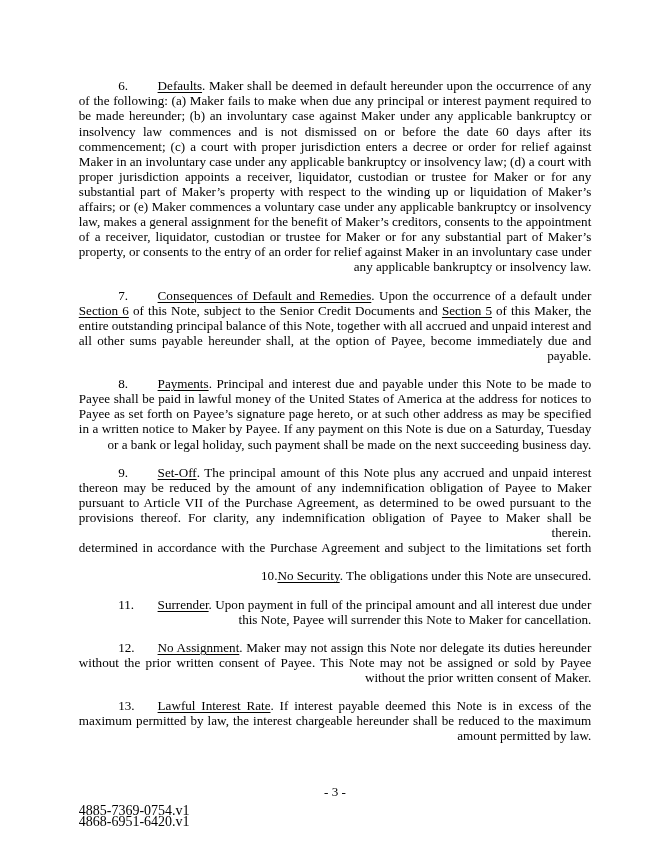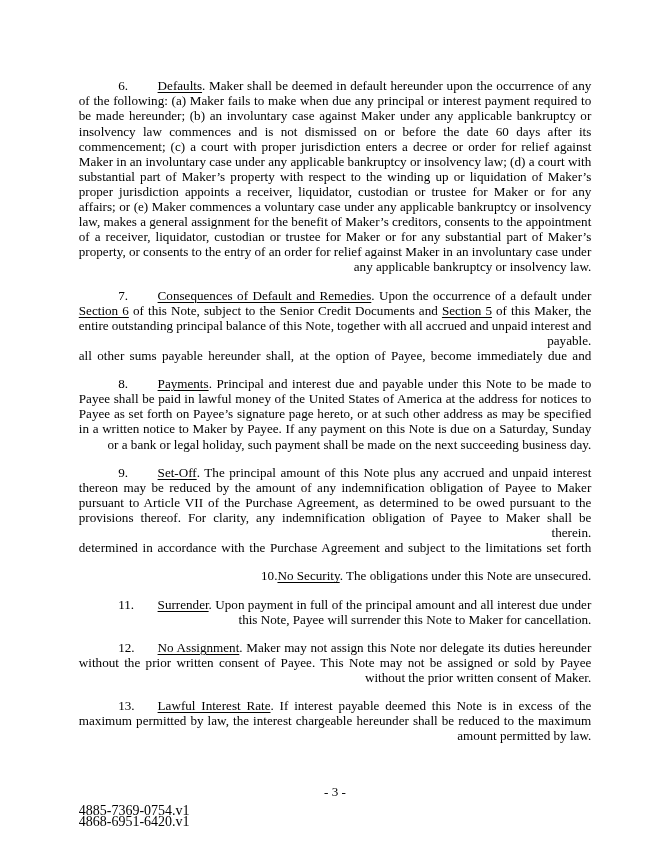--- a/index.html
+++ b/index.html
@@ -49,42 +49,42 @@
 <div class="page">
   <div class="body">
 
     <div class="para">
       <div class="ln first j"><span class="num">6.</span><span class="u">Defaults</span><span>. Maker shall be deemed in default hereunder upon the occurrence of any</span></div>
       <div class="ln j">of the following: (a) Maker fails to make when due any principal or interest payment required to</div>
       <div class="ln j">be made hereunder; (b) an involuntary case against Maker under any applicable bankruptcy or</div>
       <div class="ln j">insolvency law commences and is not dismissed on or before the date 60 days after its</div>
       <div class="ln j">commencement; (c) a court with proper jurisdiction enters a decree or order for relief against</div>
       <div class="ln j">Maker in an involuntary case under any applicable bankruptcy or insolvency law; (d) a court with</div>
+      <div class="ln j">proper jurisdiction appoints a receiver, liquidator, custodian or trustee for Maker or for any</div>
       <div class="ln j">substantial part of Maker’s property with respect to the winding up or liquidation of Maker’s</div>
-      <div class="ln j">proper jurisdiction appoints a receiver, liquidator, custodian or trustee for Maker or for any</div>
       <div class="ln j">affairs; or (e) Maker commences a voluntary case under any applicable bankruptcy or insolvency</div>
       <div class="ln j">law, makes a general assignment for the benefit of Maker’s creditors, consents to the appointment</div>
       <div class="ln j">of a receiver, liquidator, custodian or trustee for Maker or for any substantial part of Maker’s</div>
       <div class="ln j">property, or consents to the entry of an order for relief against Maker in an involuntary case under</div>
       <div class="ln">any applicable bankruptcy or insolvency law.</div>
     </div>
 
     <div class="para">
       <div class="ln first j"><span class="num">7.</span><span class="u">Consequences of Default and Remedies</span><span>. Upon the occurrence of a default under</span></div>
       <div class="ln j"><span class="u">Section 6</span><span> of this Note, subject to the Senior Credit Documents and </span><span class="u">Section 5</span><span> of this Maker, the</span></div>
       <div class="ln j">entire outstanding principal balance of this Note, together with all accrued and unpaid interest and</div>
+      <div class="ln j">all other sums payable hereunder shall, at the option of Payee, become immediately due and</div>
       <div class="ln">payable.</div>
-      <div class="ln j">all other sums payable hereunder shall, at the option of Payee, become immediately due and</div>
     </div>
 
     <div class="para">
       <div class="ln first j"><span class="num">8.</span><span class="u">Payments</span><span>. Principal and interest due and payable under this Note to be made to</span></div>
       <div class="ln j">Payee shall be paid in lawful money of the United States of America at the address for notices to</div>
       <div class="ln j">Payee as set forth on Payee’s signature page hereto, or at such other address as may be specified</div>
-      <div class="ln j">in a written notice to Maker by Payee.  If any payment on this Note is due on a Saturday, Sunday</div>
+      <div class="ln j">in a written notice to Maker by Payee.  If any payment on this Note is due on a Saturday, Tuesday</div>
       <div class="ln">or a bank or legal holiday, such payment shall be made on the next succeeding business day.</div>
     </div>
 
     <div class="para">
       <div class="ln first j"><span class="num">9.</span><span class="u">Set-Off</span><span>. The principal amount of this Note plus any accrued and unpaid interest</span></div>
       <div class="ln j">thereon may be reduced by the amount of any indemnification obligation of Payee to Maker</div>
       <div class="ln j">pursuant to Article VII of the Purchase Agreement, as determined to be owed pursuant to the</div>
       <div class="ln j">provisions thereof. For clarity, any indemnification obligation of Payee to Maker shall be</div>
       <div class="ln">therein.</div>
       <div class="ln j">determined in accordance with the Purchase Agreement and subject to the limitations set forth</div>

